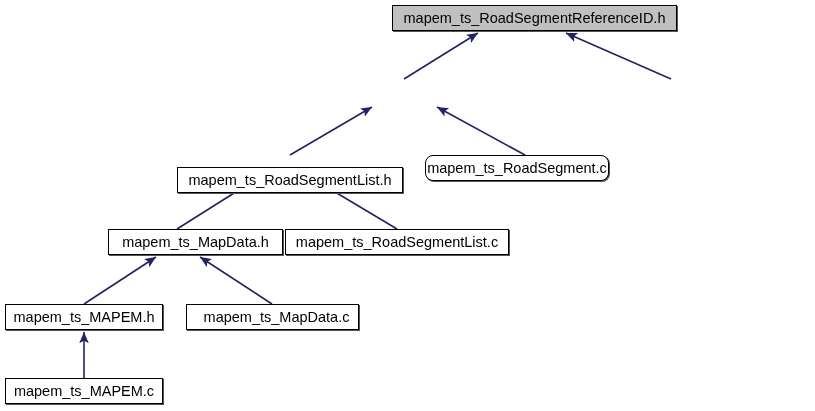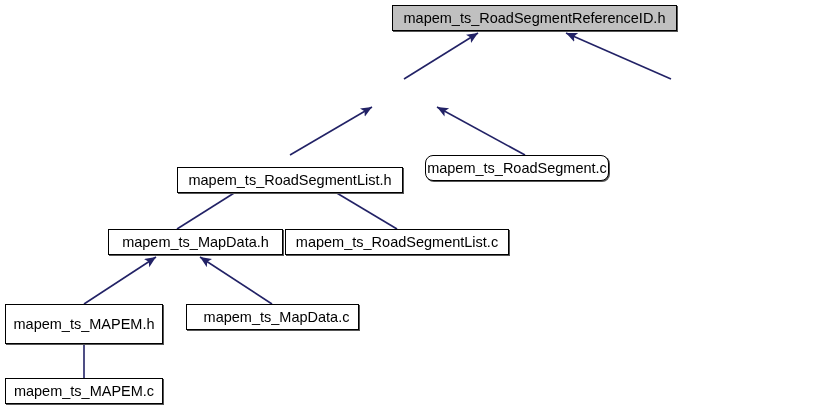--- a/index.html
+++ b/index.html
@@ -76,21 +76,21 @@
     </div>
     <div class="graph-node" style="left: 425px; top: 155px; width: 184px; height: 26px; border-color: rgb(0, 0, 0); background: rgb(255, 255, 255); border-radius: 8px;">
       <span class="node-label">mapem_ts_RoadSegment.c</span>
     </div>
     <div class="graph-node" style="left: 96px; top: 229px; width: 175px; height: 26px; border-color: rgb(0, 0, 0); background: rgb(255, 255, 255); margin-left: 12px;">
       <span class="node-label">mapem_ts_MapData.h</span>
     </div>
     <div class="graph-node" style="left: 285px; top: 229px; width: 224px; height: 26px; border-color: rgb(0, 0, 0); background: rgb(255, 255, 255); text-align: right;">
       <span class="node-label">mapem_ts_RoadSegmentList.c</span>
     </div>
-    <div class="graph-node" style="left: 5px; top: 304px; width: 158px; height: 40px; border-color: rgb(0, 0, 0); background: rgb(255, 255, 255);">
+    <div class="graph-node" style="left: 5px; top: 304px; width: 158px; height: 26px; border-color: rgb(0, 0, 0); background: rgb(255, 255, 255);">
       <span class="node-label">mapem_ts_MAPEM.h</span>
     </div>
     <div class="graph-node" style="left: 186px; top: 304px; width: 173px; height: 26px; border-color: rgb(0, 0, 0); background: rgb(255, 255, 255); padding-left: 8px;">
       <span class="node-label">mapem_ts_MapData.c</span>
     </div>
     <div class="graph-node" style="left: 5px; top: 378px; width: 158px; height: 26px; border-color: rgb(0, 0, 0); background: rgb(255, 255, 255); text-align: right;">
       <span class="node-label">mapem_ts_MAPEM.c</span>
     </div>
   </div>
 

